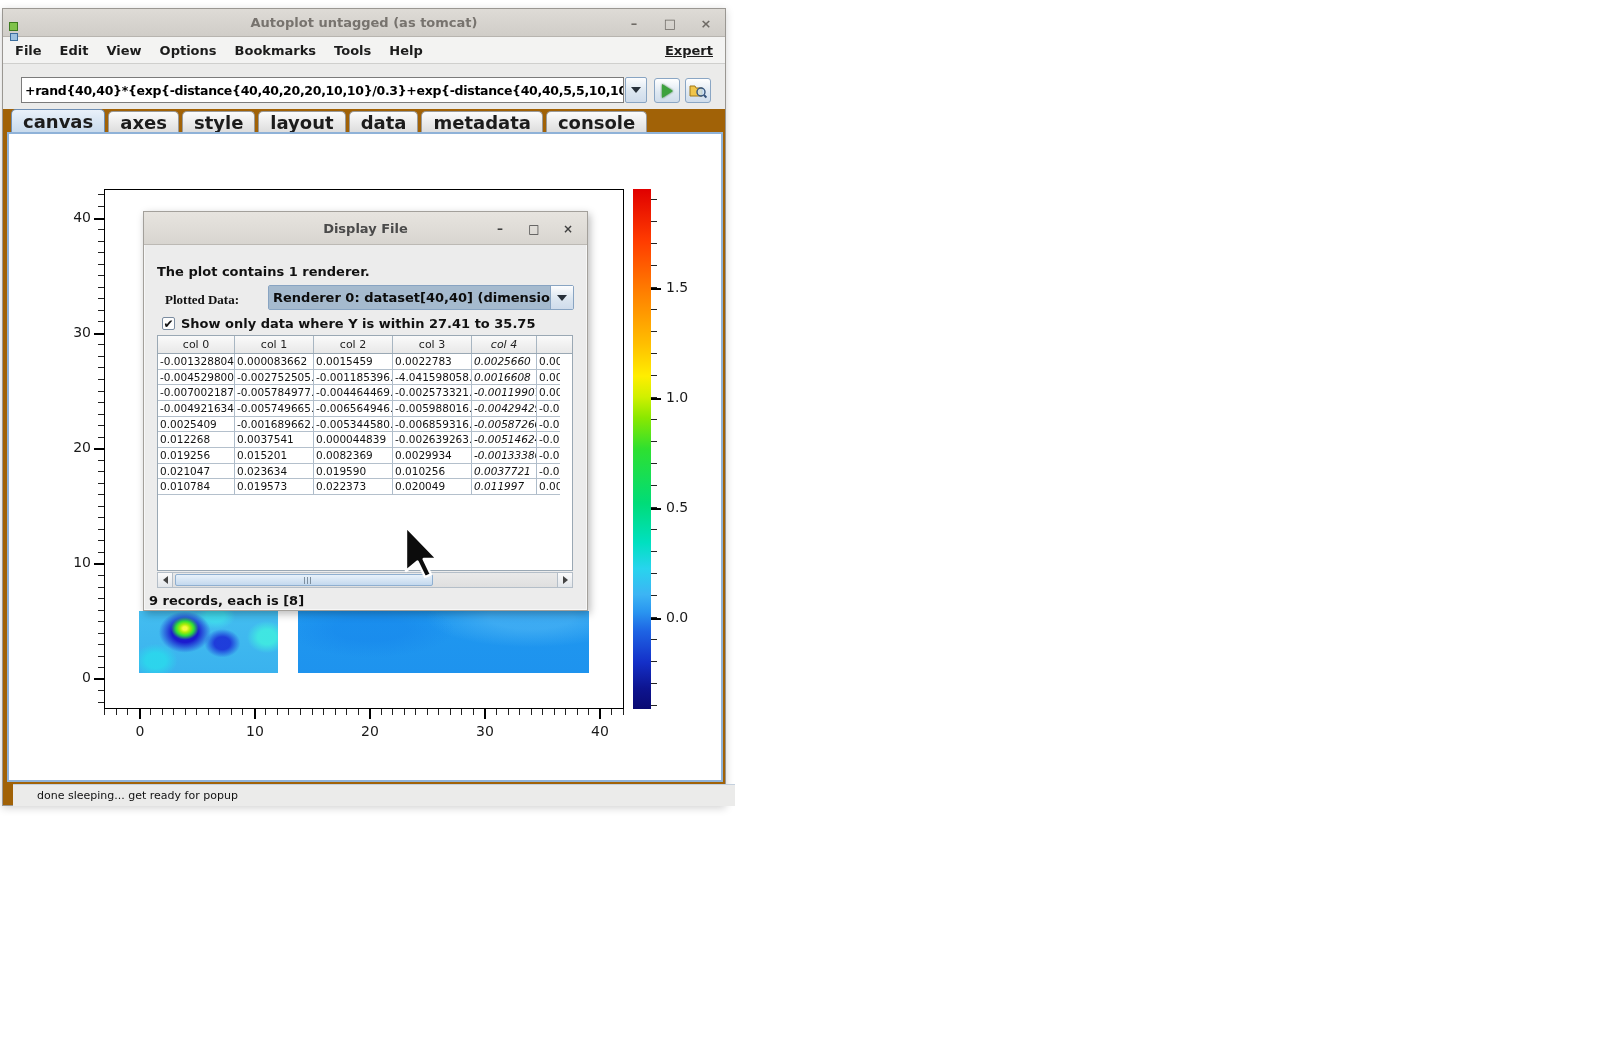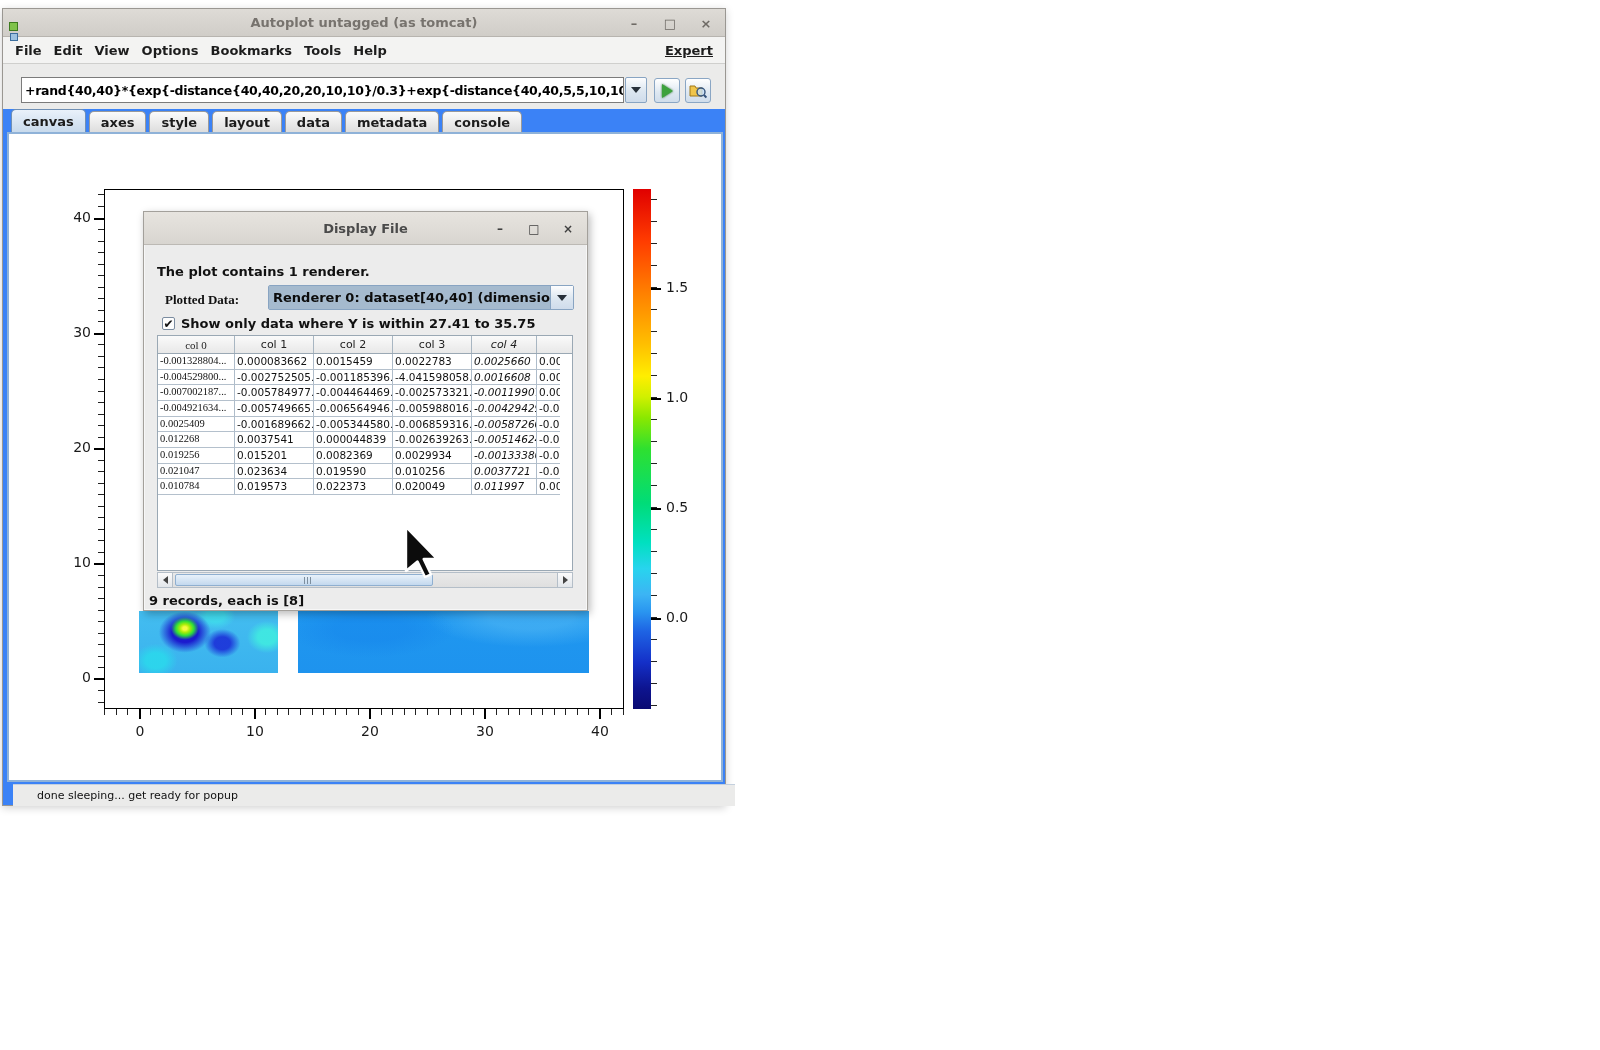--- a/index.html
+++ b/index.html
@@ -1,32 +1,32 @@
 <!DOCTYPE html>
 <html><head>
 <meta charset="utf-8">
 <style>
   * { margin:0; padding:0; box-sizing:border-box; }
   html,body { width:1600px; height:1050px; background:#ffffff; font-family:"DejaVu Sans","Liberation Sans",sans-serif; }
   #stage { position:absolute; left:0; top:0; width:1600px; height:1050px; background:#fff; overflow:hidden; }
 
   
   .app-window { position:absolute; left:2px; top:8px; width:724px; height:798px;
-    background:#3b82f6; border:1px solid #9a9792; box-shadow:0 2px 8px rgba(0,0,0,.18); }
+    background:#a16207; border:1px solid #9a9792; box-shadow:0 2px 8px rgba(0,0,0,.18); }
 
   .titlebar { position:absolute; left:0; top:0; width:100%; height:28px;
     background:linear-gradient(#dedbd6,#d0cdc8); border-bottom:1px solid #b7b4af;
     display:flex; align-items:center; justify-content:center; }
   .titlebar .title { font-size:13px; font-weight:bold; color:#77736e; }
   .win-controls { position:absolute; right:8px; top:0; height:28px; display:flex; align-items:center; gap:14px; }
   .win-btn { width:22px; height:22px; display:flex; align-items:center; justify-content:center;
     color:#6e6a65; font-size:13px; font-weight:bold; cursor:default; }
 
   .menubar { position:absolute; left:0; top:28px; width:100%; height:27px; background:#f3f3f2;
-    border-bottom:1px solid #cfcfcd; display:flex; align-items:center; padding:0 12px; gap:12px; }
+    border-bottom:1px solid #cfcfcd; display:flex; align-items:center; padding:0 12px; gap:18px; }
   .menu-item { font-size:13px; font-weight:bold; color:#1c1c1c; }
   .menu-right { margin-left:auto; font-size:13px; font-weight:bold; color:#1c1c1c;text-decoration:underline; }
 
   .toolbar { position:absolute; left:0; top:55px; width:100%; height:45px; background:#ebebea; }
   .dsrc-icon { position:absolute; left:6px; top:13px; width:10px; height:22px; }
   .dsrc-icon .sq-green { position:absolute; left:0; top:0; width:9px; height:9px; background:#7fc24a; border:1px solid #3c7a1e; }
   .dsrc-icon .sq-blue  { position:absolute; left:1px; top:11px; width:8px; height:8px; background:#9ec2e0; border:1px solid #3c6e9e; }
   .uri-field { position:absolute; left:18px; top:68px; width:603px; height:26px; background:#fff;
     border:1px solid #7b7b7b; font-family:"DejaVu Sans","Liberation Sans",sans-serif;
     font-size:12.5px; font-weight:bold; color:#000; padding:0 3px; letter-spacing:-0.3px; white-space:nowrap; overflow:hidden;
@@ -36,21 +36,21 @@
     display:flex; align-items:center; justify-content:center; }
   .uri-drop .arr { width:0; height:0; border-left:5px solid transparent; border-right:5px solid transparent; border-top:6px solid #27303a; }
   .tool-btn { position:absolute; top:69px; width:26px; height:25px; border:1px solid #8aa6c4; border-radius:3px;
     background:linear-gradient(#ffffff,#dde7f1 60%,#d0ddeb); display:flex; align-items:center; justify-content:center; }
   .play-btn { left:651px; }
   .play-tri { width:0; height:0; border-top:7px solid transparent; border-bottom:7px solid transparent; border-left:11px solid #3da23d;
     filter:drop-shadow(0 0 1px #1d6b1d); }
   .browse-btn { left:682px; }
 
   .tabs { position:absolute; left:8px; top:100px; height:23px; display:flex; align-items:flex-end; gap:3px; }
-  .tab { height:21px; padding:0 11px; display:flex; align-items:center; font-size:13px; font-weight:bold; color:#1c1c1c;
+  .tab { height:21px; padding:0 11px; display:flex; align-items:center; font-size:18px; font-weight:bold; color:#1c1c1c;
     background:linear-gradient(#fbfbfb,#dddddd); border:1px solid #9a9a9a; border-bottom:none; border-radius:5px 5px 0 0; }
   .tab.selected { height:23px; background:linear-gradient(#e9f1fa,#c8daec); border-color:#6f8fb4; }
 
   .content { position:absolute; left:4px; top:123px; width:716px; height:650px; background:#fff;
     border:2px solid #8fb2d8; }
 
   .statusbar { position:absolute; left:10px; top:775px; width:100%; height:22px; background:#ebebea;
     border-top:1px solid #c4d0de; display:flex; align-items:center; padding-left:24px; }
   .statusbar .stext { font-size:11px; color:#111; }
 
@@ -114,21 +114,21 @@
   .checkbox { width:13px; height:13px; background:#fdfdfd; border:1px solid #7b8ca0; border-radius:2px;
     display:flex; align-items:center; justify-content:center; font-size:12px; font-weight:bold; color:#111; line-height:1; }
   .checkbox-label { font-size:13px; font-weight:bold; color:#111; }
 
   .dtable { position:absolute; left:13px; top:123px; width:416px; height:236px; background:#fff; border:1px solid #9aa8b4; overflow:hidden; }
   .thead { display:flex; height:18px; background:linear-gradient(#fafafa,#e8e8e8); border-bottom:1px solid #9aa8b4; }
   .hcell { display:flex; align-items:center; justify-content:center; font-size:11px; color:#222; border-right:1px solid #a8b6c2; overflow:hidden; }
   .trow { display:flex; height:15.67px; }
   .tcell { font-size:10.5px; color:#111; padding:1px 2px 0 2px; border-right:1px solid #aebccA; border-bottom:1px solid #b4c0cc;
     white-space:nowrap; overflow:hidden; }
-  .c0 { width:77px;font-family:Liberation Serif, serif; } .c1 { width:79px; } .c2 { width:79px; } .c3 { width:79px; } .c4 { width:65px;font-style:italic; } .c5 { width:23px; border-right:none; }
+  .c0 { width:77px; } .c1 { width:79px; } .c2 { width:79px; } .c3 { width:79px; } .c4 { width:65px;font-style:italic; } .c5 { width:23px; border-right:none; }
 
   .hscroll { position:absolute; left:13px; top:360px; width:416px; height:16px; background:linear-gradient(#e9e9e9,#dfdfdf);
     border:1px solid #b4bec8; display:flex; align-items:center; }
   .sb-btn { width:15px; height:14px; display:flex; align-items:center; justify-content:center; background:linear-gradient(#fbfbfb,#e2e6ea); border-right:1px solid #b4bec8; }
   .sb-btn.right { position:absolute; right:0; border-right:none; border-left:1px solid #b4bec8; }
   .tri-l { width:0; height:0; border-top:4px solid transparent; border-bottom:4px solid transparent; border-right:5px solid #444; }
   .tri-r { width:0; height:0; border-top:4px solid transparent; border-bottom:4px solid transparent; border-left:5px solid #444; }
   .sb-thumb { position:absolute; left:17px; width:258px; height:12px; top:1px;
     background:linear-gradient(#e8f1fa,#c3d8ee); border:1px solid #8fafd0; border-radius:2px; }
   .sb-grip { position:absolute; left:128px; top:2px; width:8px; height:7px;

